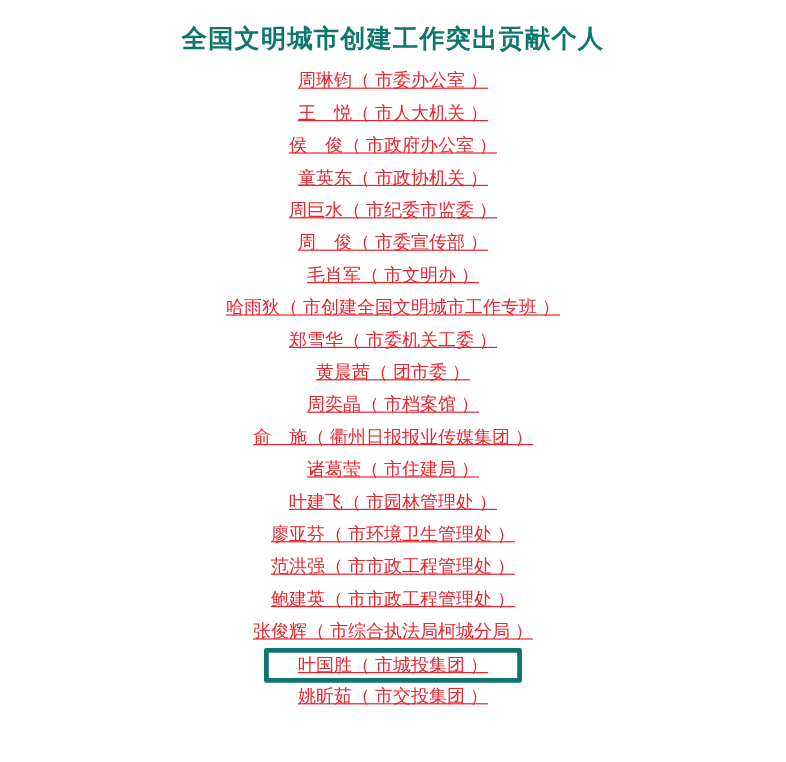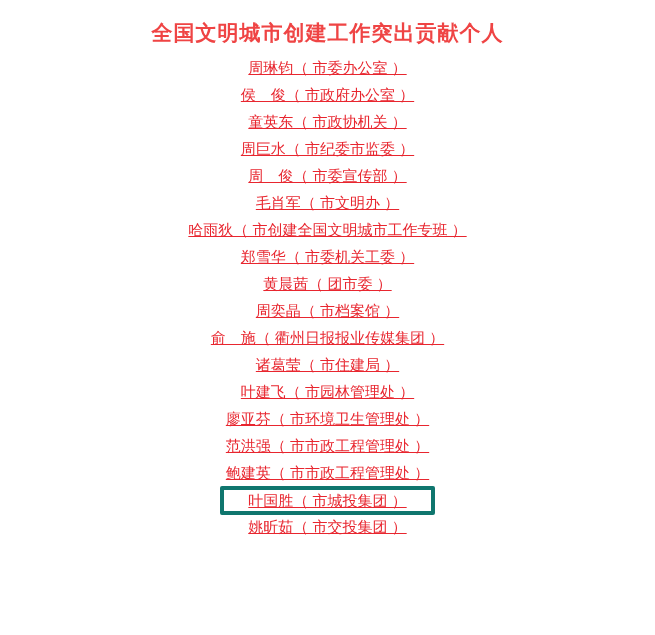--- a/index.html
+++ b/index.html
@@ -15,21 +15,21 @@
   }
   .page {
     position: relative;
     width: 655px;
     height: 635px;
     box-sizing: border-box;
     padding-top: 18px;
   }
   .doc-title {
     text-align: center;
-    color: #ef4444;
+    color: #0f766e;
     font-weight: bold;
     font-size: 21px;
     letter-spacing: 1px;
     line-height: 30px;
     margin: 0 0 6px 0;
   }
   .doc-subtitle {
     text-align: center;
     color: #e8262f;
     font-size: 14px;
@@ -73,33 +73,35 @@
 </style>
 </head>
 <body>
 
 <div class="page">
 
   <h1 class="doc-title">全国文明城市创建工作突出贡献个人</h1>
 
   <ul class="name-list">
     <li class="name-row"><span class="name-inner">周琳钧（ 市委办公室 ）</span></li>
+    <li class="name-row"><span class="name-inner">王　悦（ 市人大机关 ）</span></li>
     <li class="name-row"><span class="name-inner">侯　俊（ 市政府办公室 ）</span></li>
     <li class="name-row"><span class="name-inner">童英东（ 市政协机关 ）</span></li>
     <li class="name-row"><span class="name-inner">周巨水（ 市纪委市监委 ）</span></li>
     <li class="name-row"><span class="name-inner">周　俊（ 市委宣传部 ）</span></li>
     <li class="name-row"><span class="name-inner">毛肖军（ 市文明办 ）</span></li>
     <li class="name-row"><span class="name-inner">哈雨狄（ 市创建全国文明城市工作专班 ）</span></li>
     <li class="name-row"><span class="name-inner">郑雪华（ 市委机关工委 ）</span></li>
     <li class="name-row"><span class="name-inner">黄晨茜（ 团市委 ）</span></li>
     <li class="name-row"><span class="name-inner">周奕晶（ 市档案馆 ）</span></li>
     <li class="name-row"><span class="name-inner">俞　施（ 衢州日报报业传媒集团 ）</span></li>
     <li class="name-row"><span class="name-inner">诸葛莹（ 市住建局 ）</span></li>
     <li class="name-row"><span class="name-inner">叶建飞（ 市园林管理处 ）</span></li>
     <li class="name-row"><span class="name-inner">廖亚芬（ 市环境卫生管理处 ）</span></li>
     <li class="name-row"><span class="name-inner">范洪强（ 市市政工程管理处 ）</span></li>
     <li class="name-row"><span class="name-inner">鲍建英（ 市市政工程管理处 ）</span></li>
+    <li class="name-row"><span class="name-inner">张俊辉（ 市综合执法局柯城分局 ）</span></li>
     <li class="name-row boxed-thin"><span class="name-inner">叶国胜（ 市城投集团 ）</span></li>
     <li class="name-row"><span class="name-inner">姚昕茹（ 市交投集团 ）</span></li>
 
   </ul>
 
 </div>
 
 </body></html>

